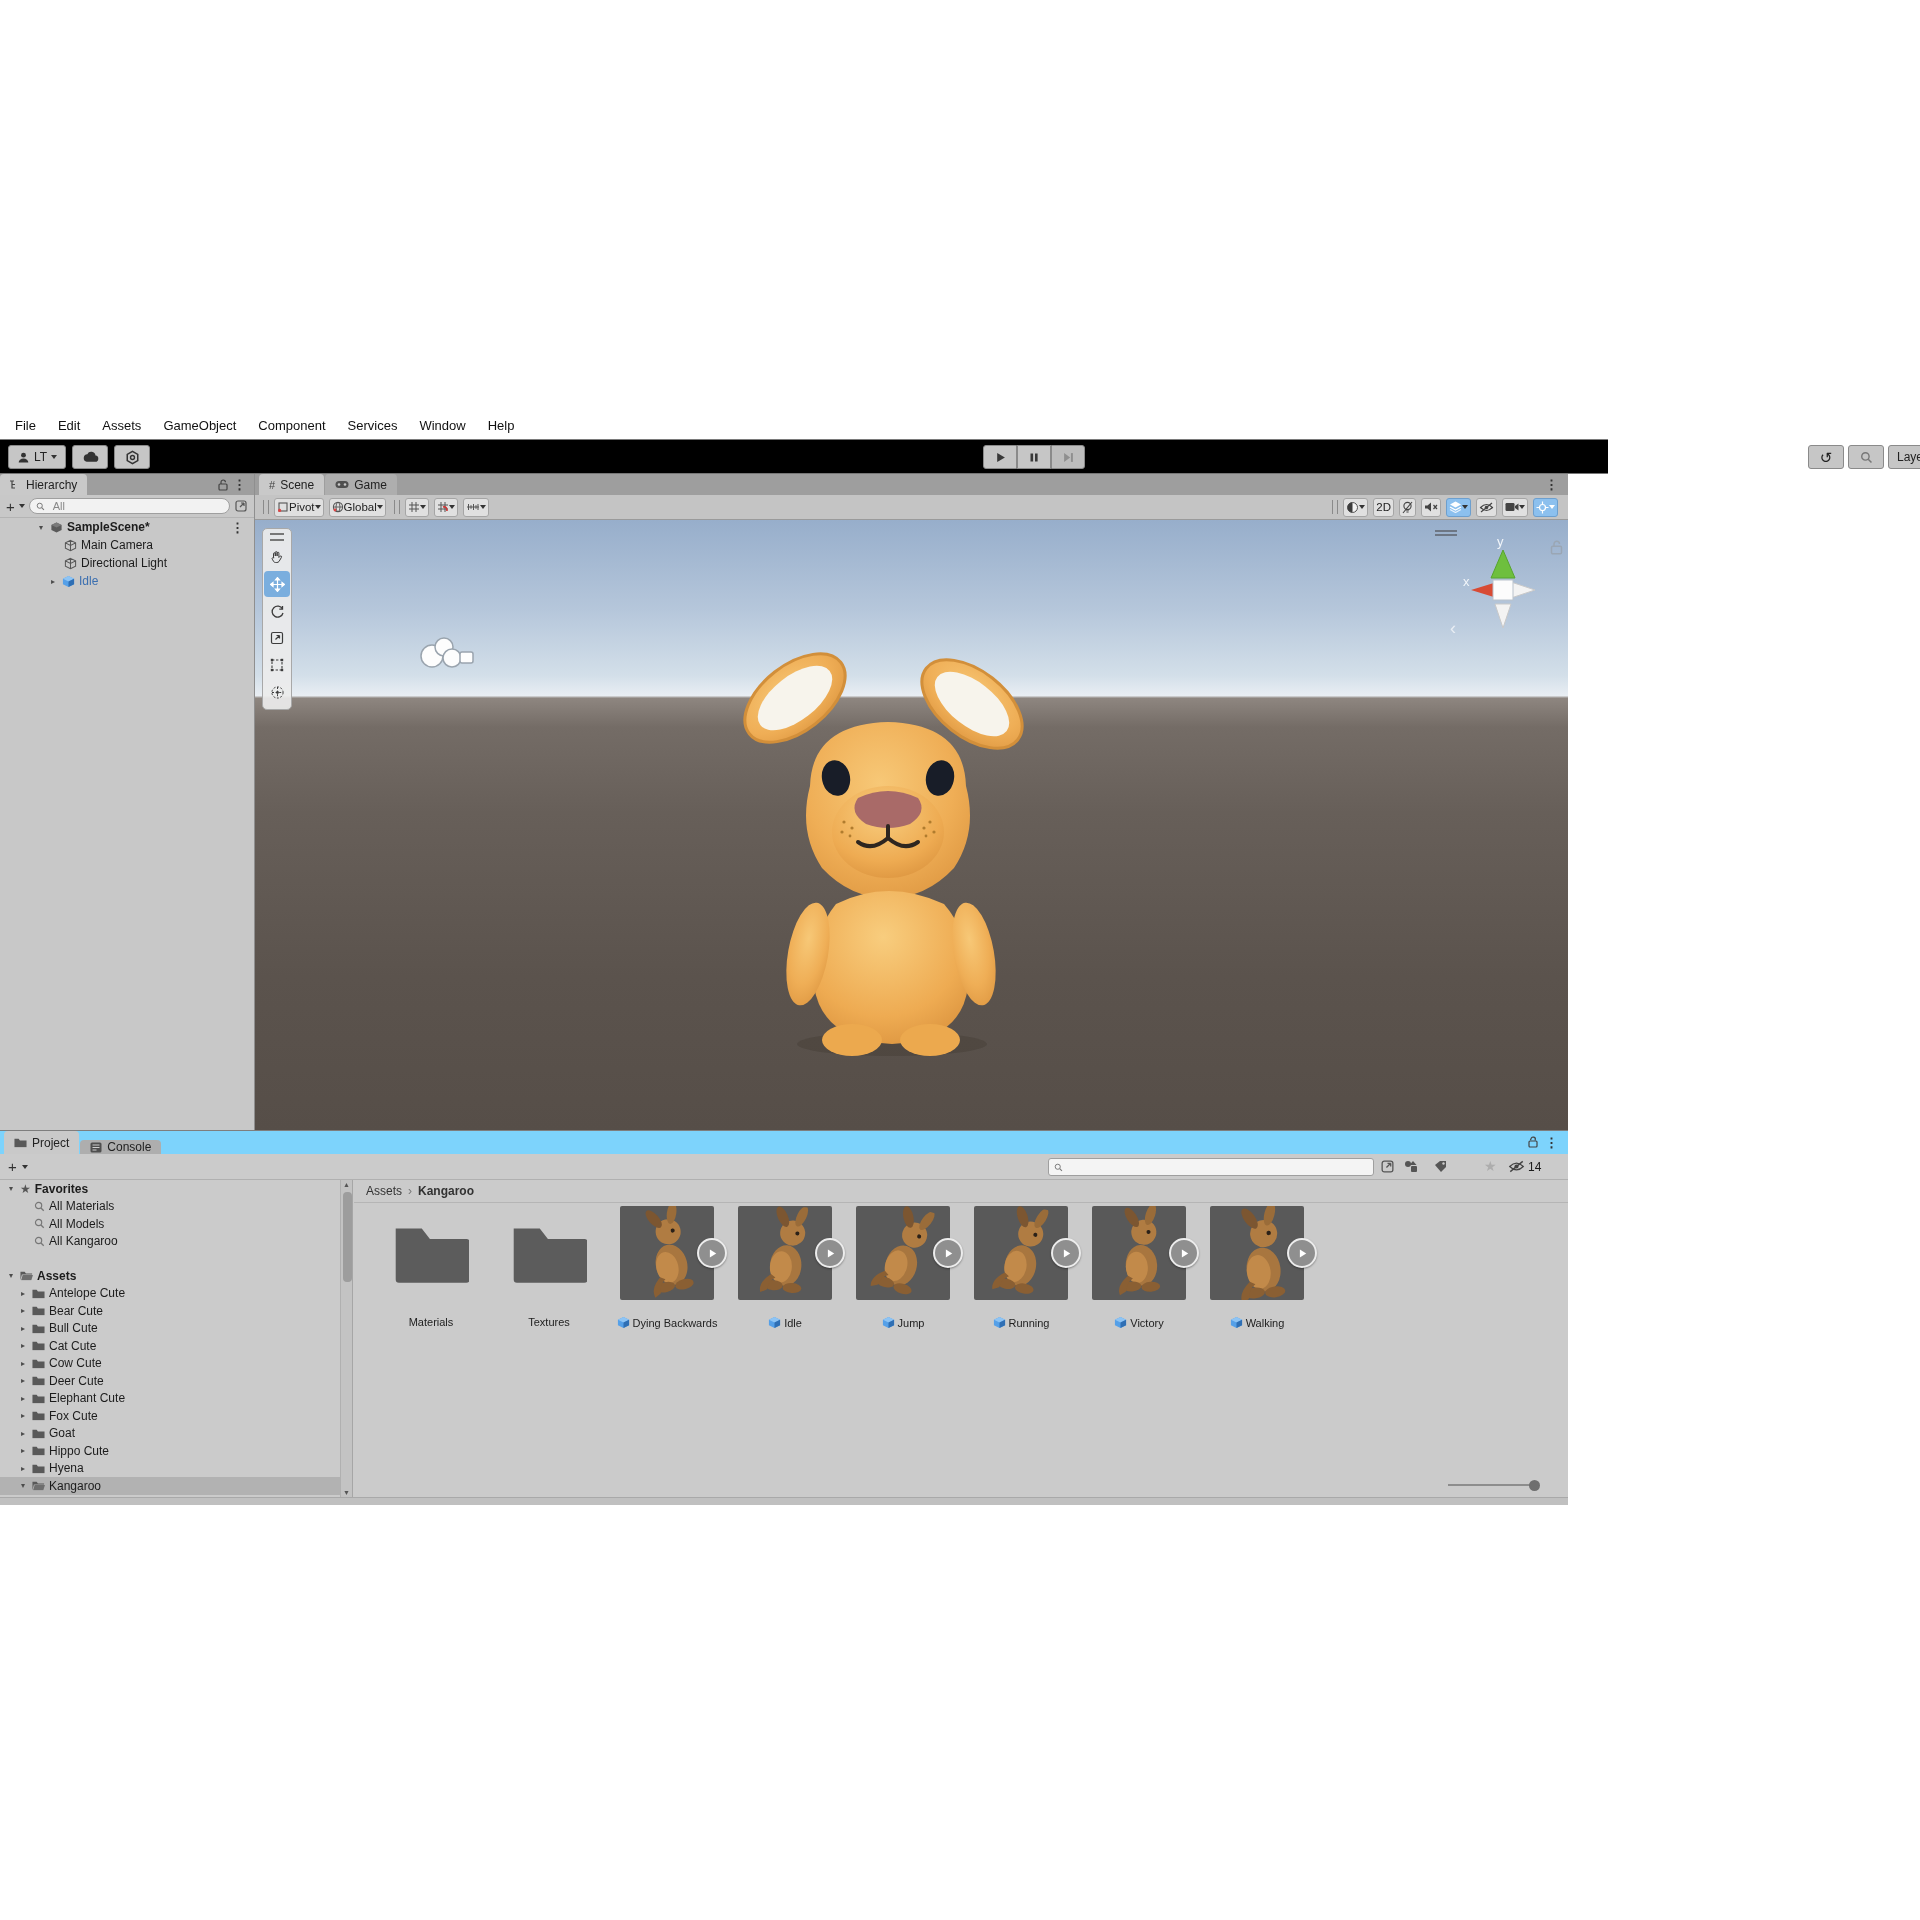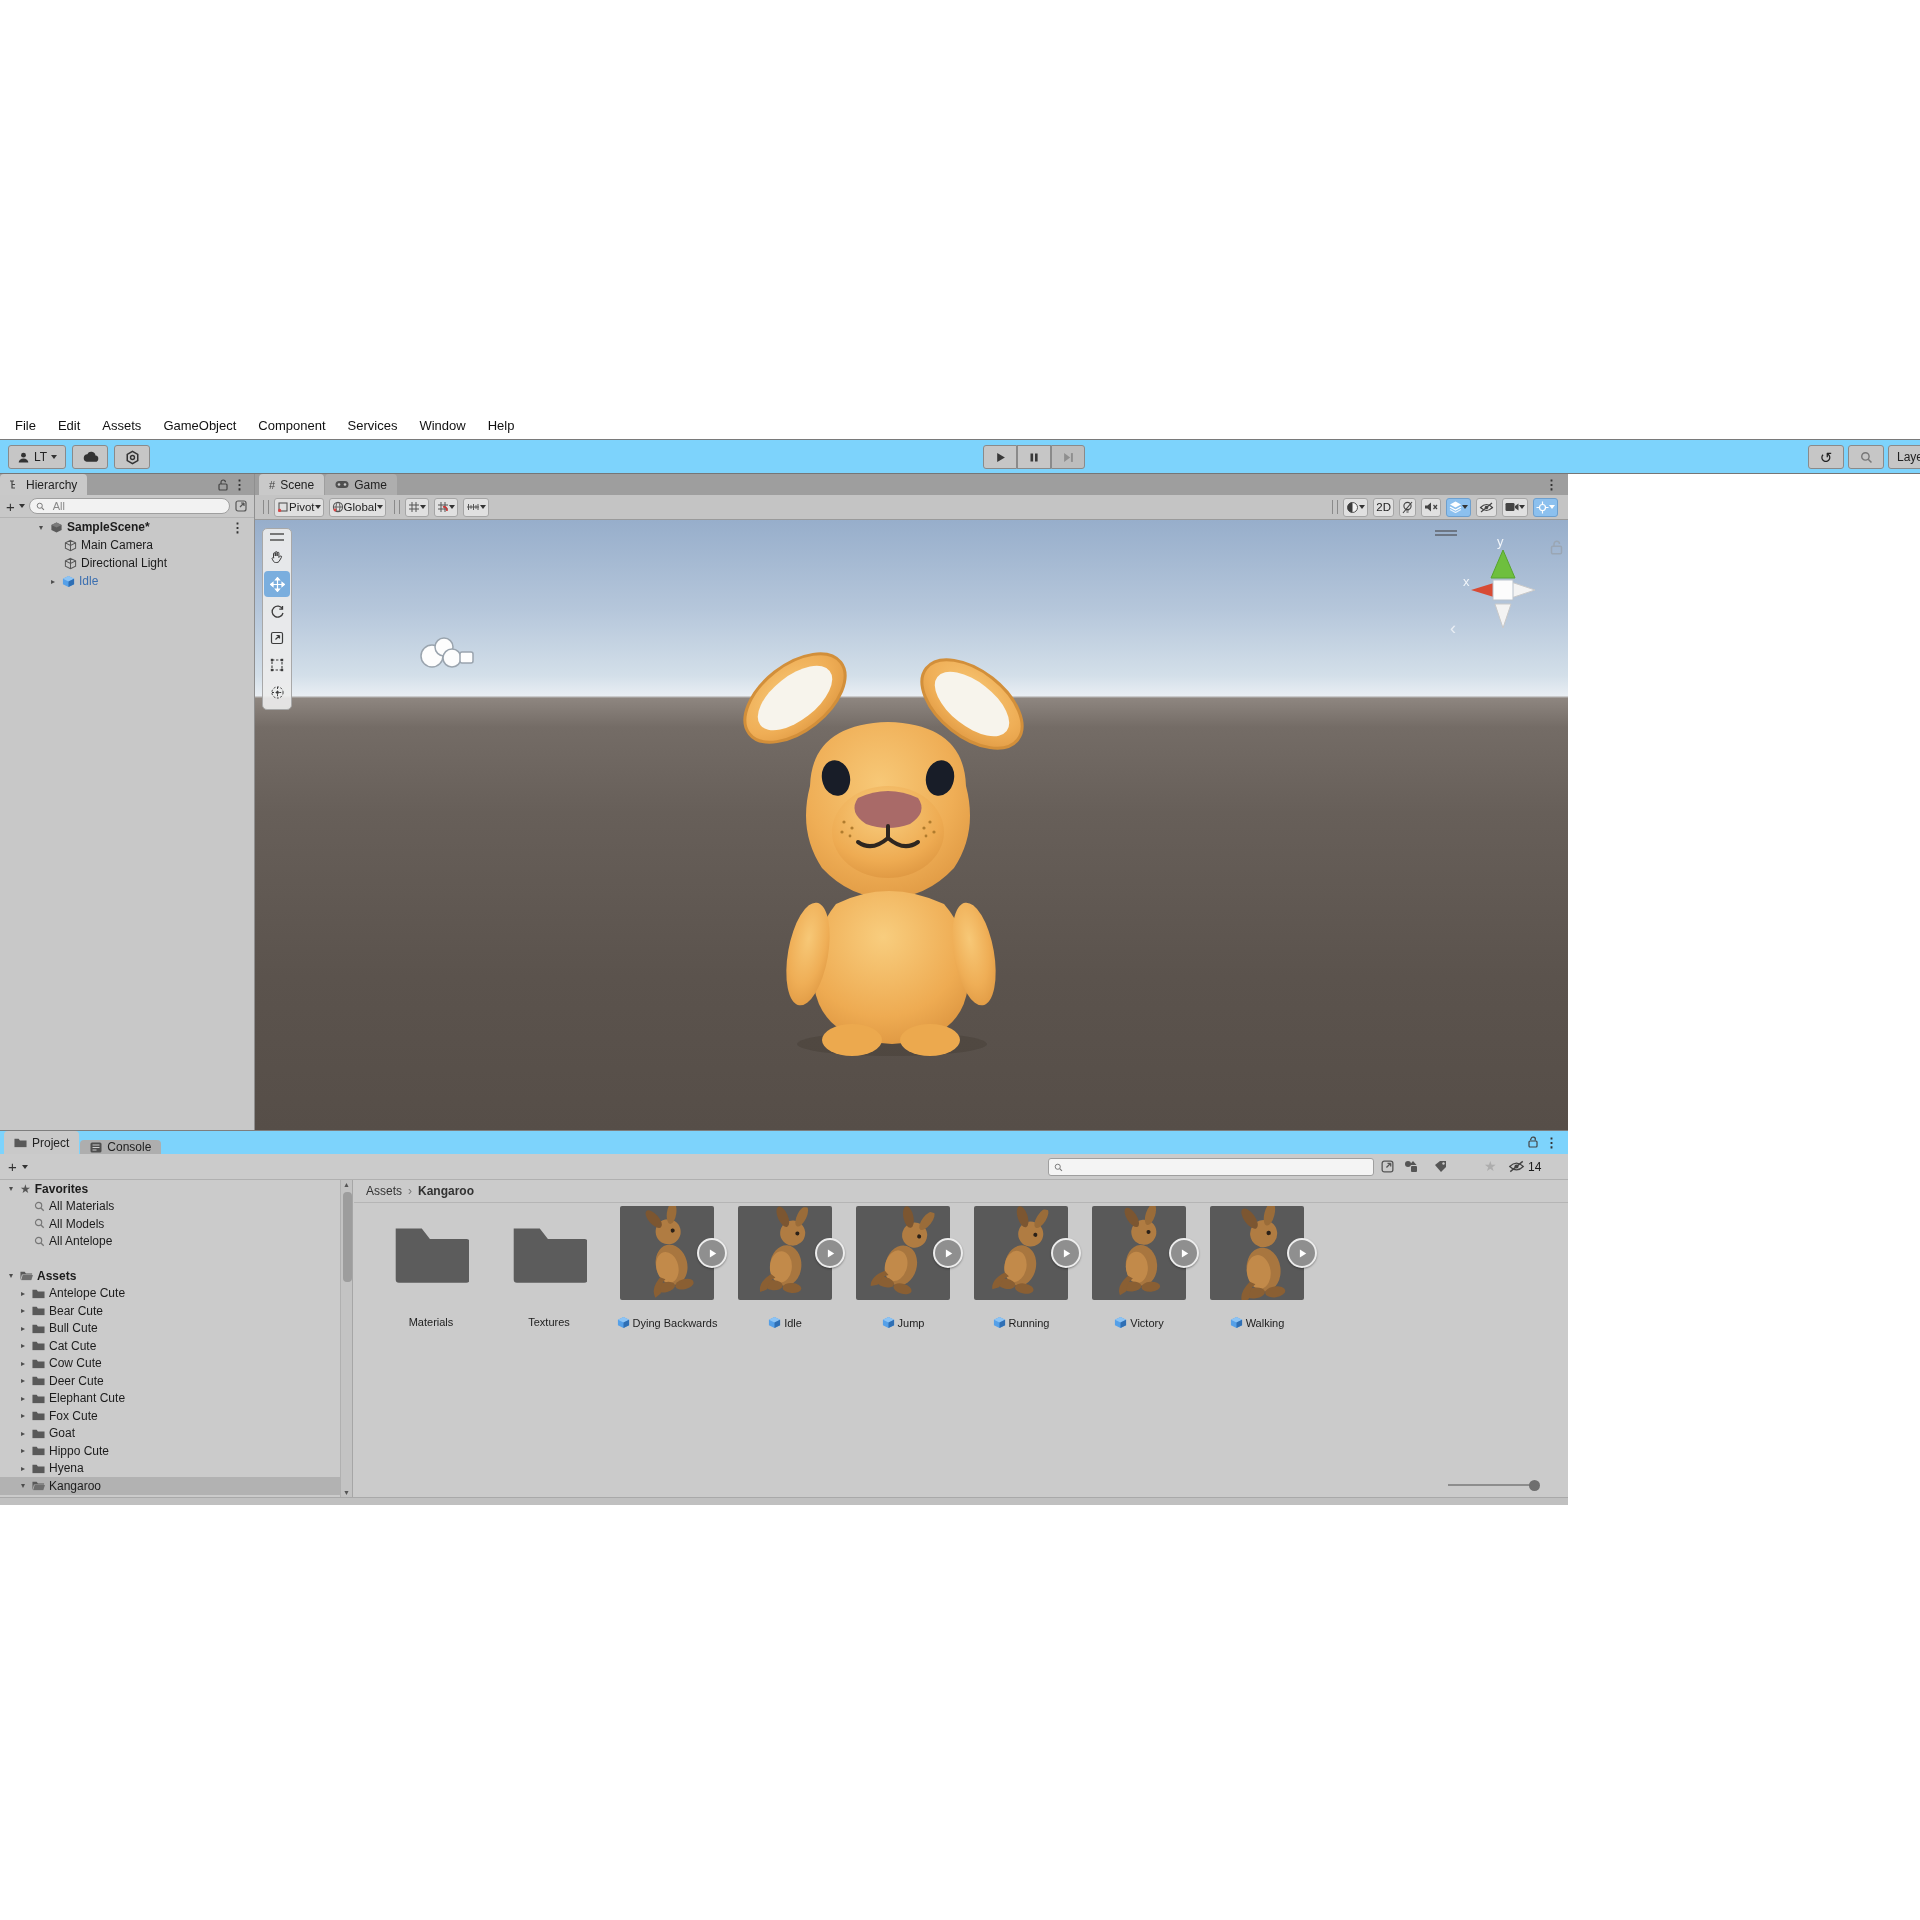--- a/index.html
+++ b/index.html
@@ -6,22 +6,22 @@
   html,body { background:#fff; }
   #app { position:relative; width:1920px; height:1920px; background:#ffffff;
          font-family:"Liberation Sans",sans-serif; color:#1c1c1c; overflow:hidden; }
 
   
   .menubar { position:absolute; left:0; top:412px; width:1920px; height:27px;
              background:#ffffff; display:flex; align-items:center; padding-left:4px; }
   .menubar .mitem { font-size:13px; color:#111; padding:0 11px; cursor:default; }
 
   
-  .topbar { position:absolute; left:0; top:439px; width:1920px; height:35px;
-            background:#7dd3fc; border-top:1px solid #7a7a7a; border-bottom:1px solid #767676; }
+  .topbar { position:absolute; left:0; top:439px; width:1608px; height:35px;
+            background:#000000; border-top:1px solid #7a7a7a; border-bottom:1px solid #767676; }
   .tb-btn { position:absolute; top:5px; height:24px; background:#c6c6c6; border:1px solid #8a8a8a;
             border-radius:3px; display:flex; align-items:center; justify-content:center; gap:4px;
             font-size:12px; color:#222; }
   .caret { width:0; height:0; border-left:3.5px solid transparent; border-right:3.5px solid transparent;
            border-top:4px solid #333; display:inline-block; }
   .pp-group { position:absolute; left:983px; top:5px; display:flex; }
   .pp-group .pbtn { width:34px; height:24px; background:#c6c6c6; border:1px solid #8a8a8a;
                     display:flex; align-items:center; justify-content:center; }
   .pp-group .pbtn:first-child { border-radius:3px 0 0 3px; }
   .pp-group .pbtn:last-child  { border-radius:0 3px 3px 0; background:#bdbdbd; }
@@ -591,21 +591,21 @@
         <div class="prow" style="padding-left:34px;">
           <svg width="11" height="11" viewBox="0 0 12 12">
               <use href="#magnifier"></use>
             </svg>
           <span>All Models</span>
         </div>
         <div class="prow" style="padding-left:34px;">
           <svg width="11" height="11" viewBox="0 0 12 12">
               <use href="#magnifier"></use>
             </svg>
-          <span>All Antelope</span>
+          <span>All Kangaroo</span>
         </div>
         <div style="height:17px;"></div>
         <div class="prow" style="padding-left:6px;">
           <span class="arr">▾</span>
           <svg width="13" height="11" viewBox="0 0 14 11">
               <use href="#folderOpenS"></use>
             </svg>
           <b>Assets</b>
         </div>
         <div class="prow" style="padding-left:18px;">

